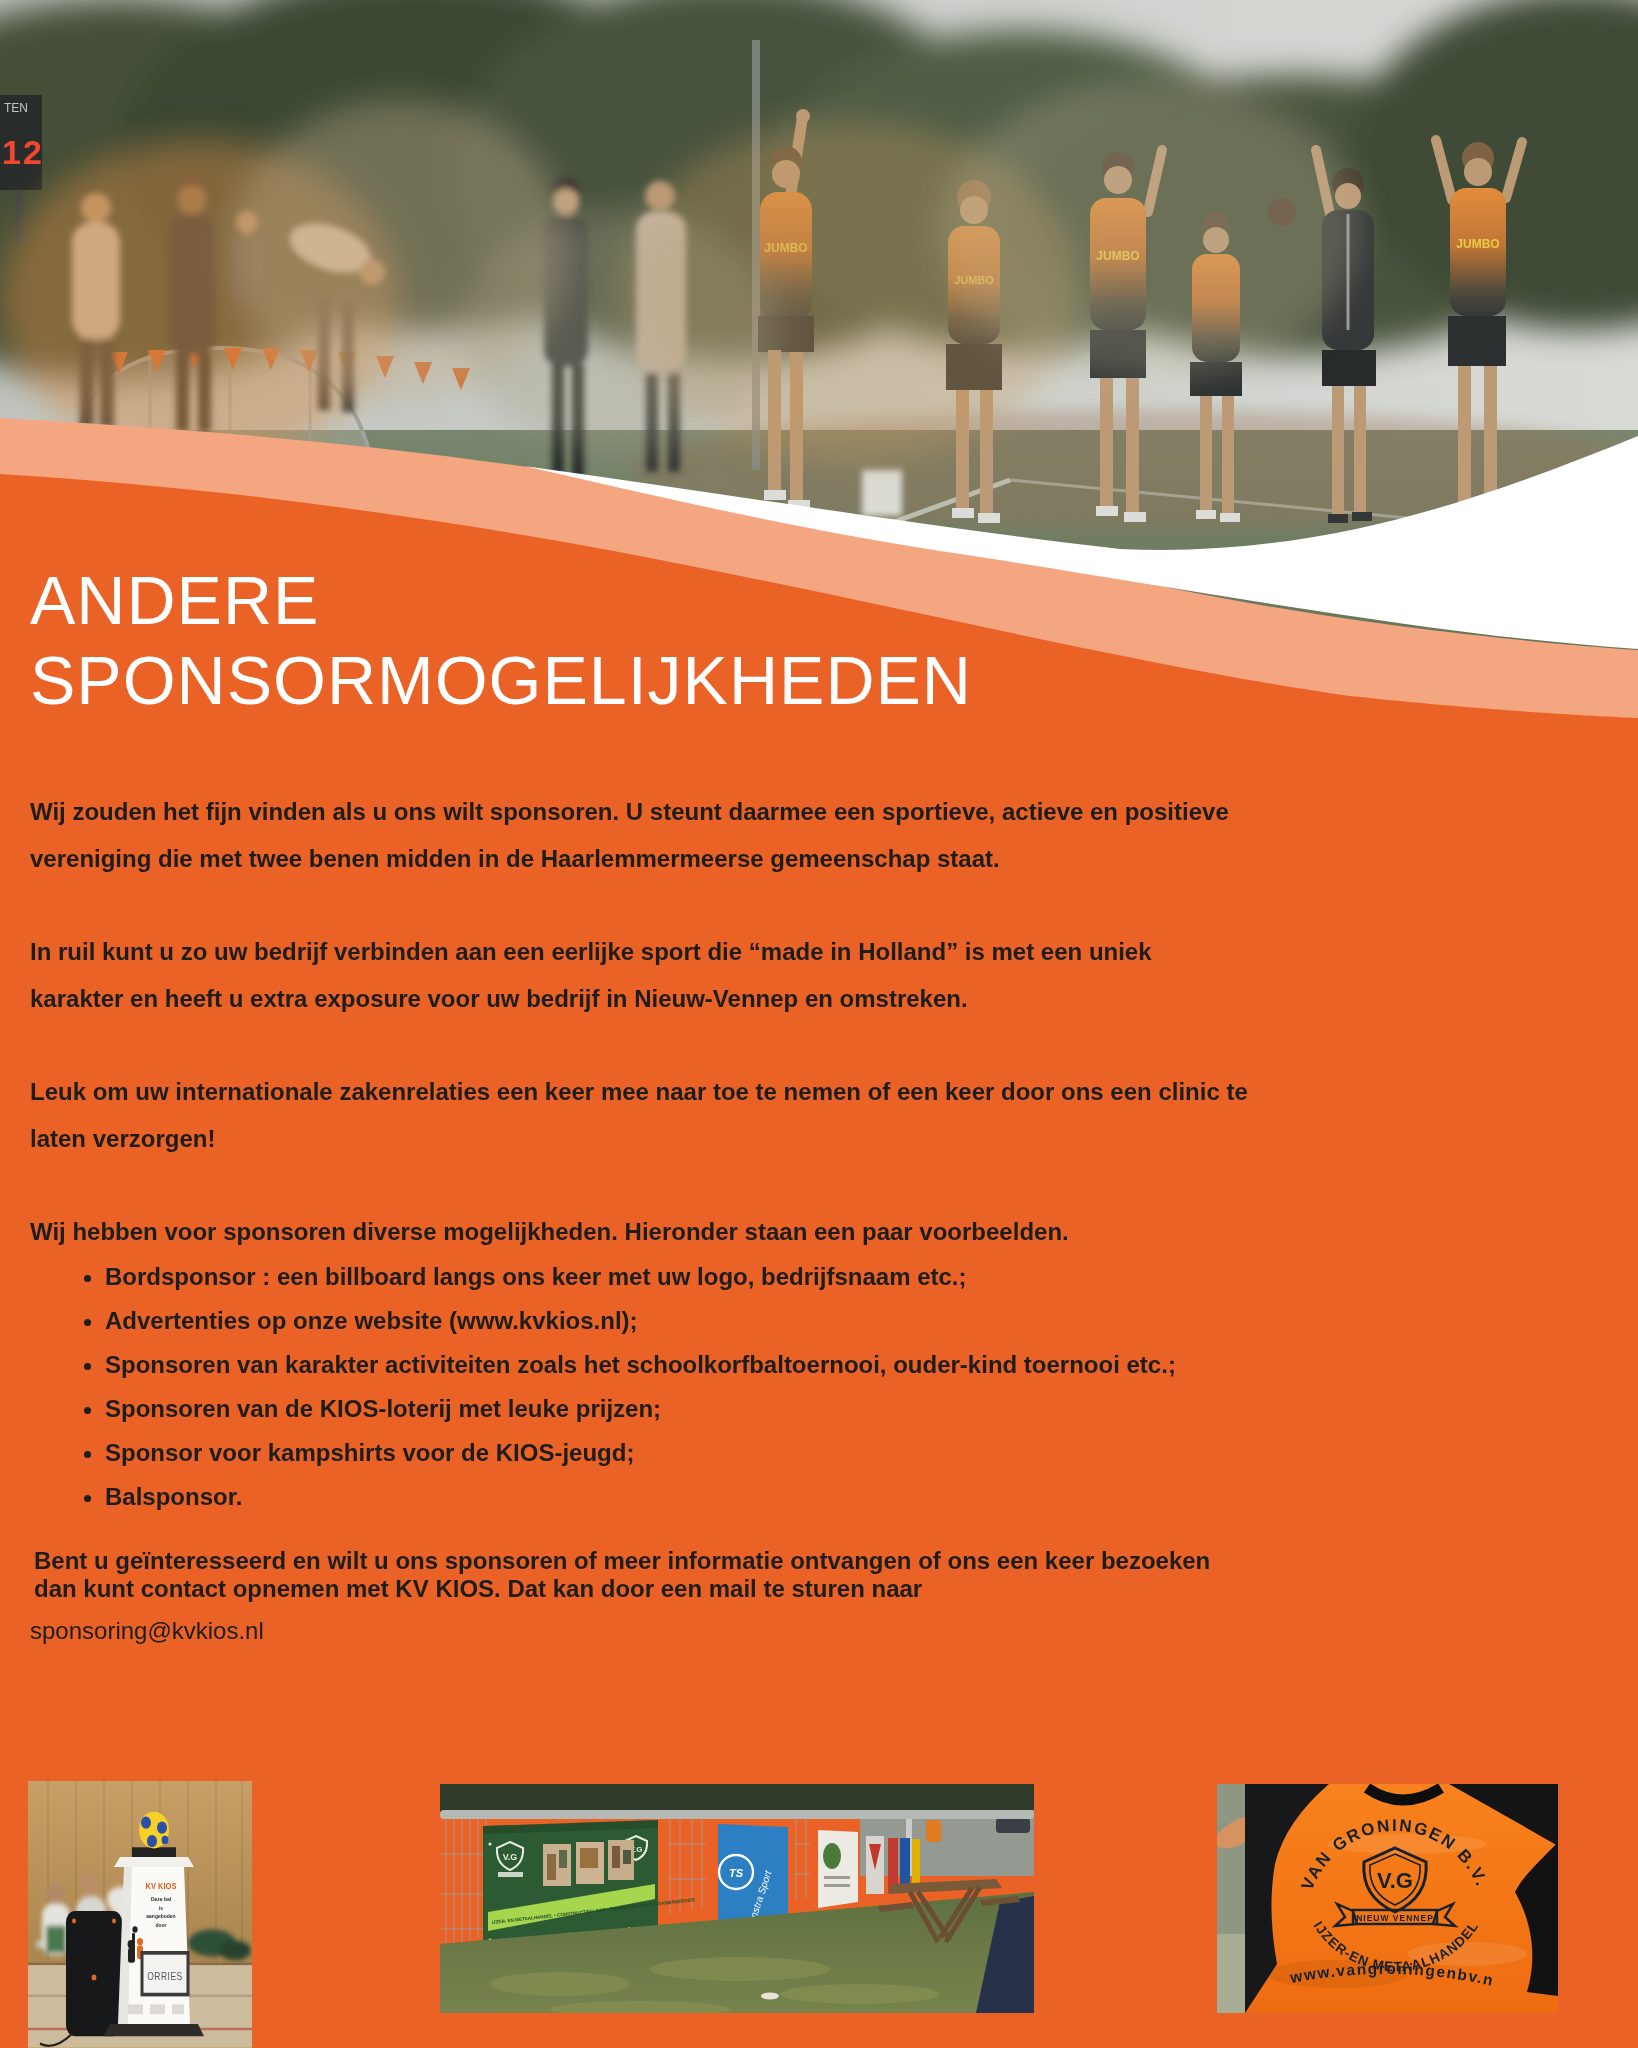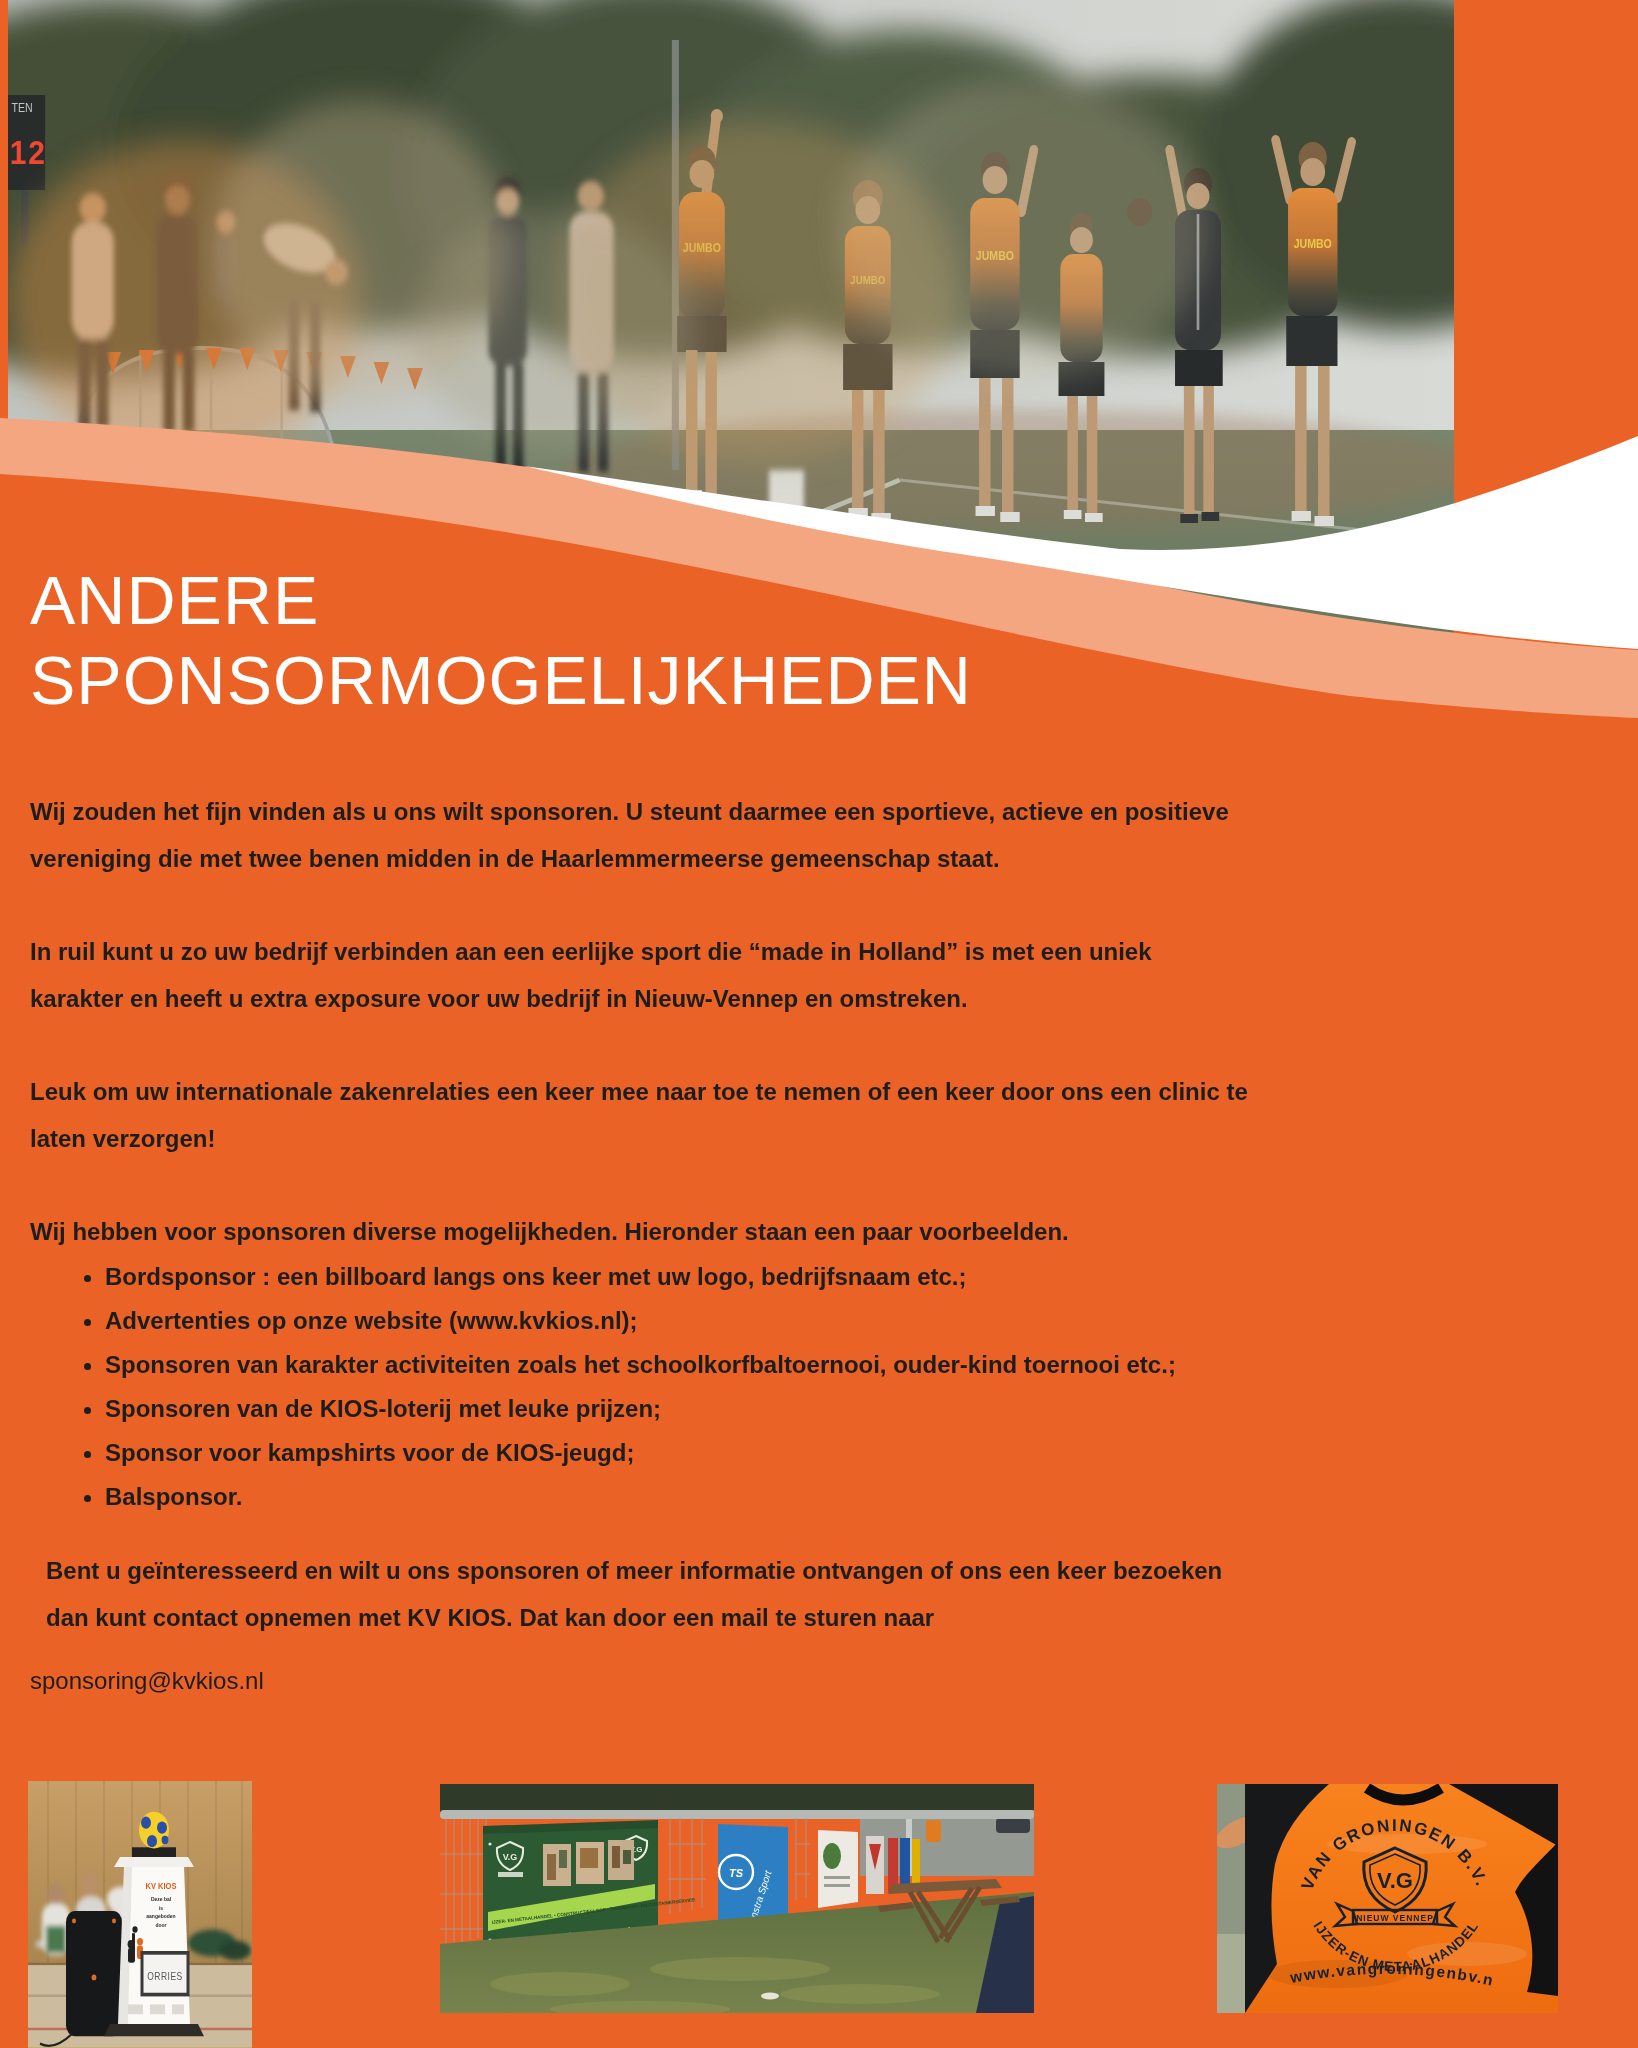--- a/index.html
+++ b/index.html
@@ -1,33 +1,33 @@
 <!DOCTYPE html>
 <html><head>
 <meta charset="utf-8">
 <style>
   html,body{margin:0;padding:0;}
   body{
     width:1638px;height:2048px;position:relative;overflow:hidden;
     background:#EB6227;
     font-family:"Liberation Sans",sans-serif;
   }
-  .hero{position:absolute;top:0;left:8px;width:1446px;height:700px;z-index:1;}
+  .hero{position:absolute;top:0;left:0;width:1638px;height:700px;z-index:1;}
   .hero svg{display:block;width:100%;height:100%;}
   .waves{position:absolute;top:0;left:0;width:1638px;height:2048px;z-index:2;pointer-events:none;}
   .content{position:absolute;left:30px;top:560px;width:1220px;z-index:3;color:#1D1D1B;}
   .title{
     color:#FFFFFF;font-size:68px;line-height:80px;font-weight:normal;
     letter-spacing:1px;margin:0 0 68px 0;
   }
   .para{font-size:24px;line-height:47px;font-weight:bold;margin:0 0 46px 0;}
   .para.tight{margin-bottom:0;}
   ul.bullets{margin:0 0 28px 0;padding:0 0 0 75px;list-style:disc;}
   ul.bullets li{font-size:24px;line-height:44px;font-weight:bold;}
-  .closing{font-size:24px;line-height:47px;font-weight:bold;margin:16px;}
+  .closing{font-size:24px;line-height:28px;font-weight:bold;margin:4px;}
   .email{font-size:24px;line-height:47px;font-weight:normal;}
   .photo{position:absolute;z-index:3;overflow:hidden;}
   .photo svg{display:block;width:100%;height:100%;}
   .photo-left{left:28px;top:1781px;width:224px;height:286px;}
   .photo-mid{left:440px;top:1784px;width:594px;height:229px;}
   .photo-right{left:1217px;top:1784px;width:341px;height:229px;}
   text{font-family:"Liberation Sans",sans-serif;}
 </style>
 </head>
 <body>

